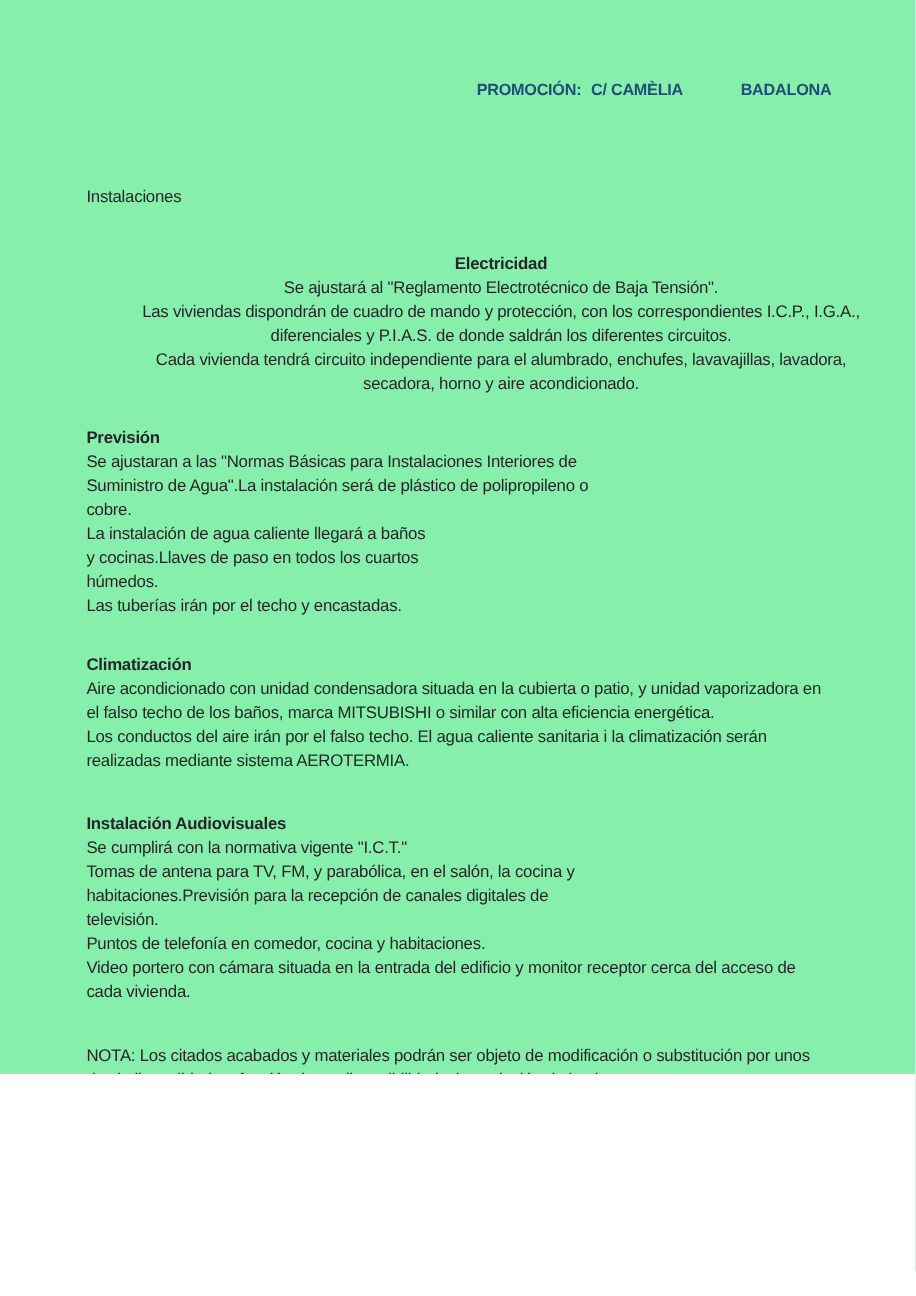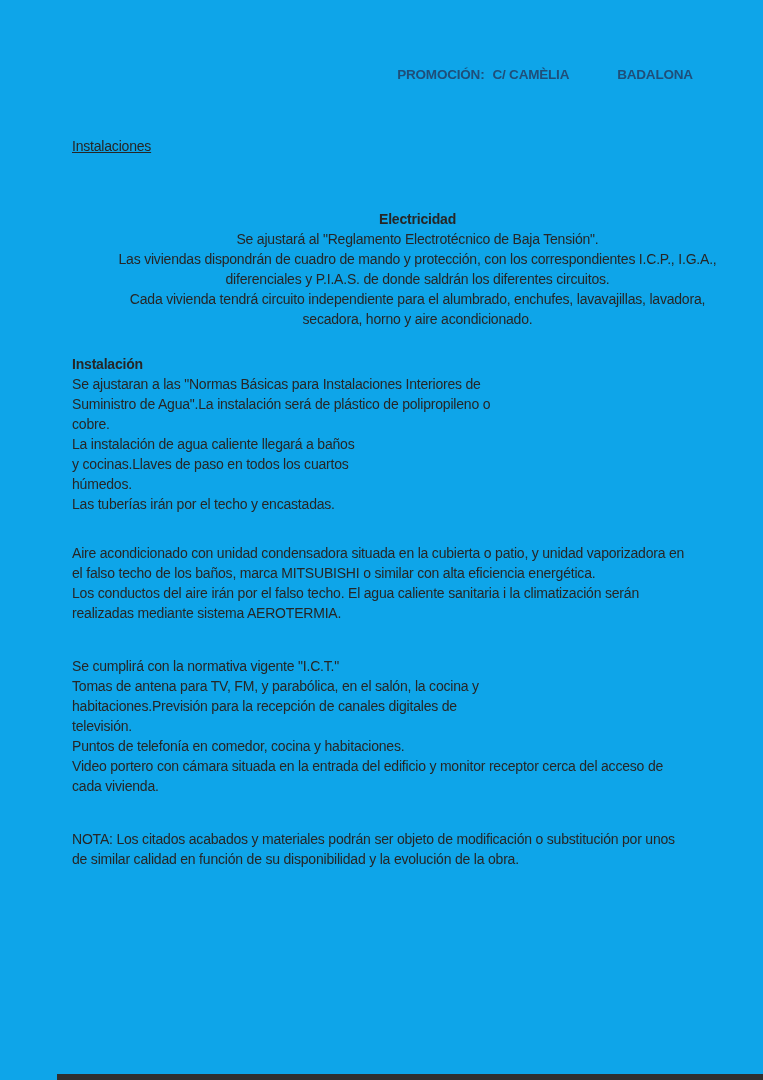--- a/index.html
+++ b/index.html
@@ -3,45 +3,44 @@
 <meta charset="utf-8">
 <style>
   html, body {
     margin: 0;
     padding: 0;
     background: #ffffff;
   }
   .page {
     position: relative;
     width: 763px;
-    height: 1080px;
-    background: #0ea5e9;
+    height: 895px;
+    background: #86efac;
     overflow: hidden;
     font-family: "Liberation Sans", sans-serif;
     color: #262626;
     font-size: 14px;
     letter-spacing: -0.2px;
     line-height: 20px;
   }
   .header-line {
     position: absolute;
     top: 45px;
     left: 383px;
     font-weight: bold;
     color: #1f4e79;
     font-size: 13.5px;
     white-space: pre;
   }
   .header-line .gap-small { display: inline-block; width: 8px; }
   .header-line .gap-large { display: inline-block; width: 48px; }
   .doc-title {
     position: absolute;
-    top: 136px;
+    top: 153px;
     left: 72px;
-    text-decoration: underline;
     font-size: 14px;
   }
   .content {
     position: absolute;
     top: 209px;
     left: 72px;
     width: 691px;
   }
   .section-heading {
     font-weight: bold;
@@ -84,41 +83,43 @@
     <div class="section sec-electricidad">
       <div class="section-heading">Electricidad</div>
       <div class="section-body">Se ajustará al "Reglamento Electrotécnico de Baja Tensión".
 Las viviendas dispondrán de cuadro de mando y protección, con los correspondientes I.C.P., I.G.A.,
 diferenciales y P.I.A.S. de donde saldrán los diferentes circuitos.
 Cada vivienda tendrá circuito independiente para el alumbrado, enchufes, lavavajillas, lavadora,
 secadora, horno y aire acondicionado.</div>
     </div>
 
     <div class="section sec-fontaneria">
-      <div class="section-heading">Instalación</div>
+      <div class="section-heading">Previsión</div>
       <div class="section-body">Se ajustaran a las "Normas Básicas para Instalaciones Interiores de
 Suministro de Agua".La instalación será de plástico de polipropileno o
 cobre.
 La instalación de agua caliente llegará a baños
 y cocinas.Llaves de paso en todos los cuartos
 húmedos.
 Las tuberías irán por el techo y encastadas.</div>
     </div>
 
     <div class="section sec-climatizacion">
+      <div class="section-heading">Climatización</div>
       <div class="section-body">Aire acondicionado con unidad condensadora situada en la cubierta o patio, y unidad vaporizadora en
 el falso techo de los baños, marca MITSUBISHI o similar con alta eficiencia energética.
 Los conductos del aire irán por el falso techo. El agua caliente sanitaria i la climatización serán
 realizadas mediante sistema AEROTERMIA.</div>
     </div>
 
     <div class="section sec-iluminacion">
     </div>
 
     <div class="section sec-audiovisuales">
+      <div class="section-heading">Instalación Audiovisuales</div>
       <div class="section-body">Se cumplirá con la normativa vigente "I.C.T."
 Tomas de antena para TV, FM, y parabólica, en el salón, la cocina y
 habitaciones.Previsión para la recepción de canales digitales de
 televisión.
 Puntos de telefonía en comedor, cocina y habitaciones.
 Video portero con cámara situada en la entrada del edificio y monitor receptor cerca del acceso de
 cada vivienda.</div>
     </div>
 
     <div class="note-block">NOTA: Los citados acabados y materiales podrán ser objeto de modificación o substitución por unos

